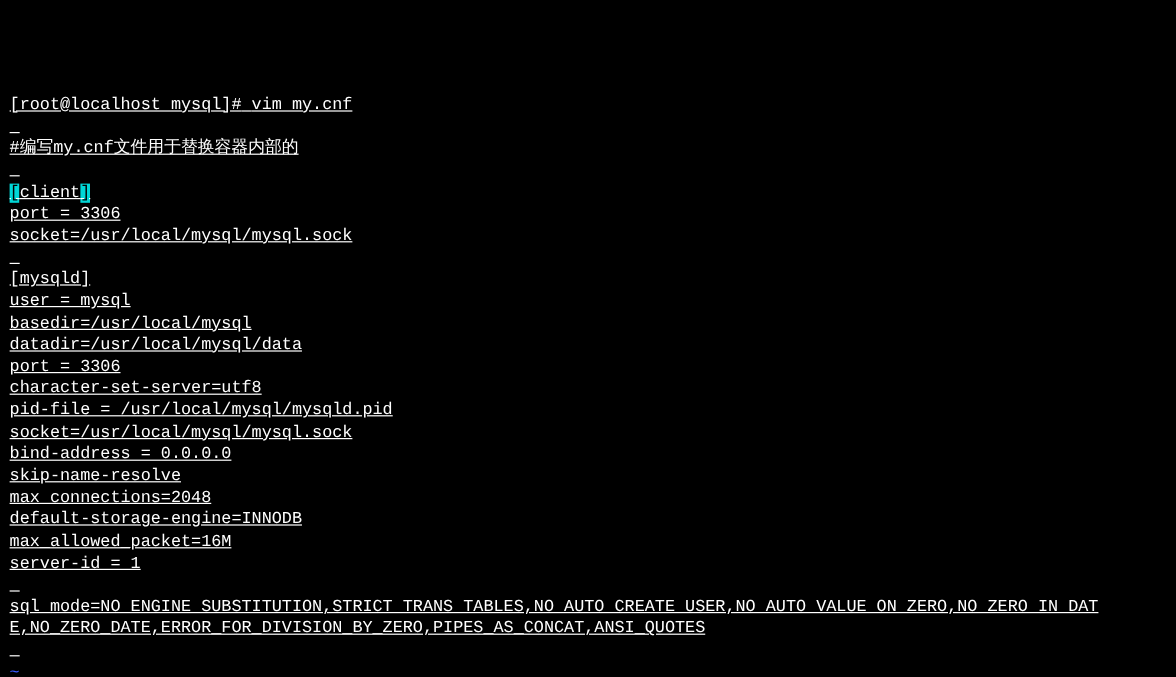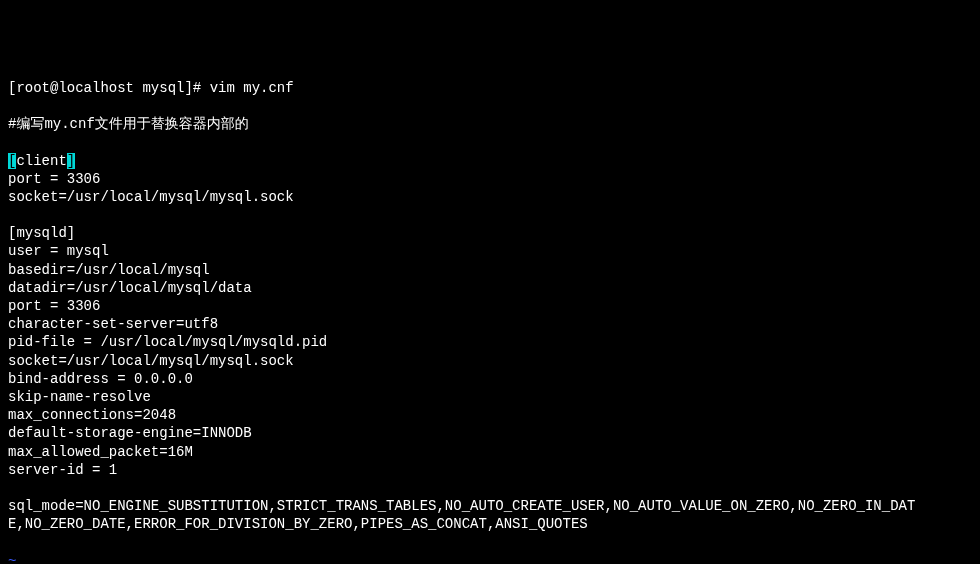--- a/index.html
+++ b/index.html
@@ -15,20 +15,21 @@
       line-height: 1.3;
       padding: 6px 8px;
       width: 980px;
       height: 564px;
       overflow: hidden;
       white-space: pre;
     }
     .terminal-line {
       display: block;
       min-height: 1.3em;
+      text-decoration: underline;
     }
     .highlight-bracket {
       background: #00d7d7;
       color: #000;
     }
     .tilde {
       color: #3a5aff;
     }
   </style>
 </head>

